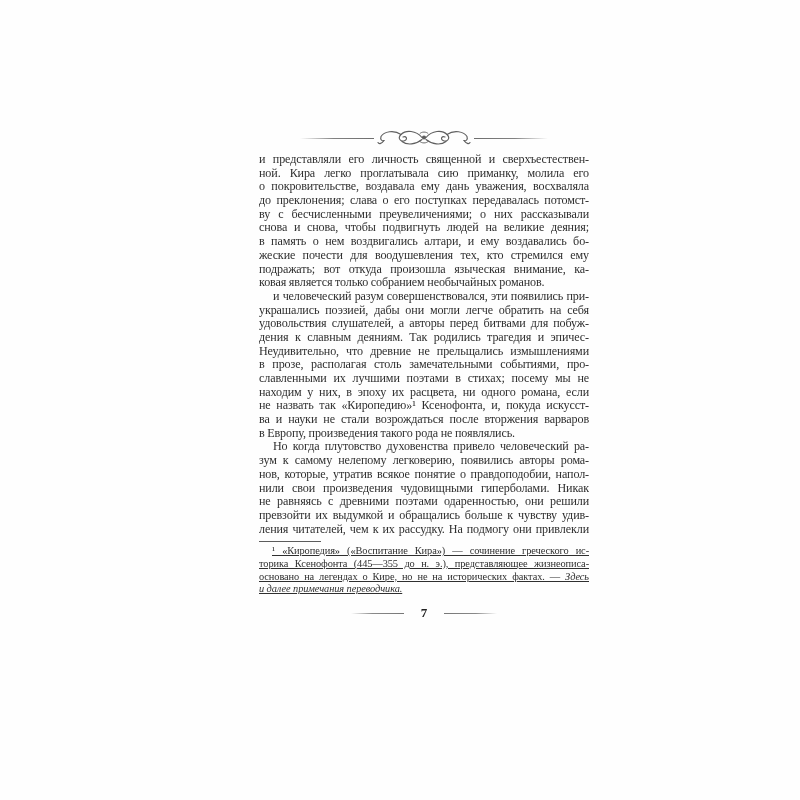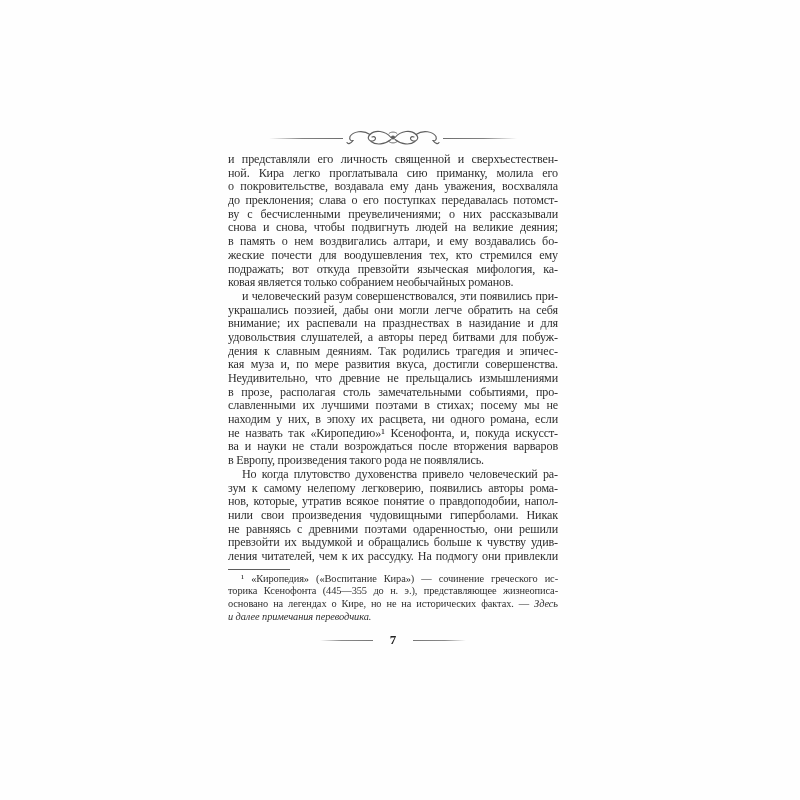--- a/index.html
+++ b/index.html
@@ -10,21 +10,21 @@
     color: #2f2f2f;
     overflow: hidden;
   }
   .page {
     position: relative;
     width: 800px; height: 800px;
     background: #fefefe;
   }
   .content {
     position: absolute;
-    left: 228px;
+    left: 259px;
     top: 124px;
     width: 330px;
   }
   
   .header {
     display: flex;
     align-items: center;
     justify-content: center;
     height: 28px;
     margin-bottom: 1px;
@@ -58,20 +58,21 @@
     margin: 5px 0 3px 0;
   }
   .fnline {
     height: 12.7px;
     line-height: 12.7px;
     font-size: 10.4px;
     letter-spacing: -0.1px;
     text-align: justify;
     text-align-last: justify;
     overflow: hidden;
+    text-decoration: underline;
   }
   .fnline.first { text-indent: 13px; }
   .fnline.last { text-align: left; text-align-last: left; }
   .fnline .it { font-style: italic; }
   
   .footer {
     display: flex;
     align-items: center;
     justify-content: center;
     margin-top: 9px;
@@ -120,30 +121,28 @@
     <div class="body-text">
         <div class="para">
           <div class="line">и представляли его личность священной и сверхъестествен-</div>
           <div class="line">ной. Кира легко проглатывала сию приманку, молила его</div>
           <div class="line">о покровительстве, воздавала ему дань уважения, восхваляла</div>
           <div class="line">до преклонения; слава о его поступках передавалась потомст-</div>
           <div class="line">ву с бесчисленными преувеличениями; о них рассказывали</div>
           <div class="line">снова и снова, чтобы подвигнуть людей на великие деяния;</div>
           <div class="line">в память о нем воздвигались алтари, и ему воздавались бо-</div>
           <div class="line">жеские почести для воодушевления тех, кто стремился ему</div>
-          <div class="line">подражать; вот откуда превзойти языческая мифология, ка-</div>
+          <div class="line">подражать; вот откуда произошла языческая внимание, ка-</div>
           <div class="line last">ковая является только собранием необычайных романов.</div>
         </div>
         <div class="para indent">
           <div class="line">и человеческий разум совершенствовался, эти появились при-</div>
           <div class="line">украшались поэзией, дабы они могли легче обратить на себя</div>
-          <div class="line">внимание; их распевали на празднествах в назидание и для</div>
           <div class="line">удовольствия слушателей, а авторы перед битвами для побуж-</div>
           <div class="line">дения к славным деяниям. Так родились трагедия и эпичес-</div>
-          <div class="line">кая муза и, по мере развития вкуса, достигли совершенства.</div>
           <div class="line">Неудивительно, что древние не прельщались измышлениями</div>
           <div class="line">в прозе, располагая столь замечательными событиями, про-</div>
           <div class="line">славленными их лучшими поэтами в стихах; посему мы не</div>
           <div class="line">находим у них, в эпоху их расцвета, ни одного романа, если</div>
           <div class="line">не назвать так «Киропедию»¹ Ксенофонта, и, покуда искусст-</div>
           <div class="line">ва и науки не стали возрождаться после вторжения варваров</div>
           <div class="line last">в Европу, произведения такого рода не появлялись.</div>
         </div>
         <div class="para indent">
           <div class="line">Но когда плутовство духовенства привело человеческий ра-</div>

